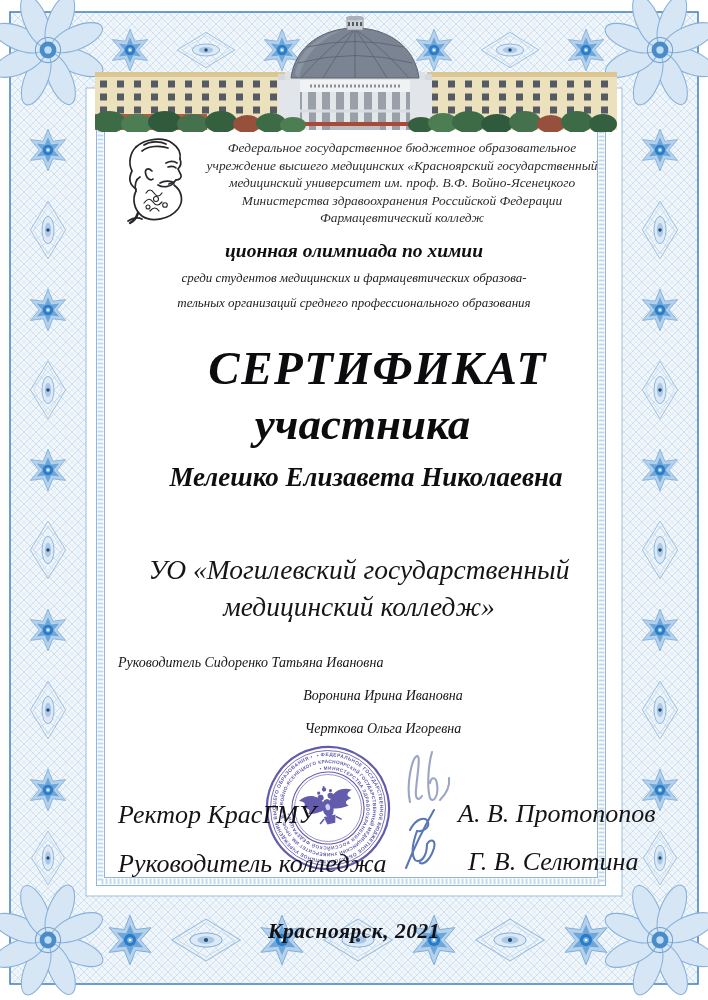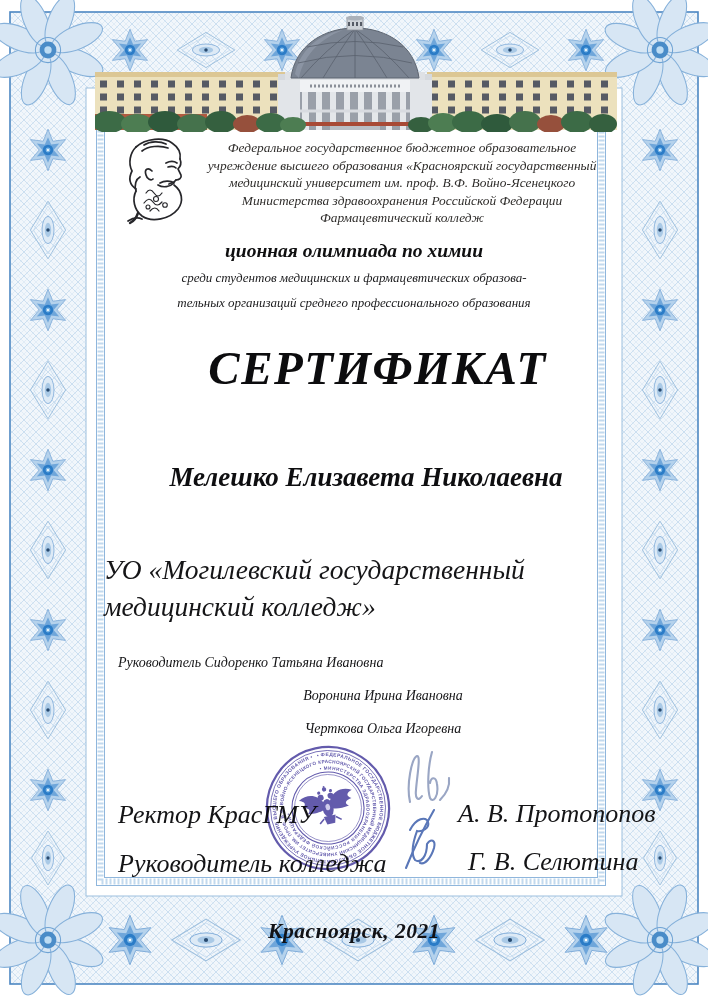--- a/index.html
+++ b/index.html
@@ -17,21 +17,21 @@
        font-size:13.4px;line-height:17.6px;color:#2f2d2b;}
   .oly{left:104px;top:238px;width:500px;text-align:center;}
   .oly-bold{font-weight:bold;font-size:19.5px;line-height:26.5px;color:#0f0f10;}
   .oly-sub{font-size:13px;line-height:25.5px;color:#1b1b1d;}
   .cert-main{left:125px;top:342px;width:505px;text-align:center;
        font-weight:bold;font-size:47px;line-height:52px;letter-spacing:1.5px;color:#0c0c0e;}
   .cert-sub{left:110px;top:398px;width:505px;text-align:center;
        font-weight:bold;font-size:45px;line-height:52px;color:#0c0c0e;}
   .pname{left:114px;top:462px;width:504px;text-align:center;
        font-weight:bold;font-size:27px;color:#0e0e10;}
-  .inst{left:104px;top:551px;width:510px;
+  .inst{left:104px;top:551px;width:510px;text-align:center;
        font-size:27.5px;line-height:37px;color:#151517;}
   .sup{left:104px;top:646px;width:558px;font-size:14px;line-height:33px;color:#141416;}
   .sup-first{text-align:left;padding-left:14px;}
   .sup-rest{text-align:center;}
   .sig-label{font-size:26px;color:#141416;}
   .sig1-label{left:118px;top:800px;}
   .sig1-name{left:458px;top:799px;}
   .sig2-label{left:118px;top:849px;}
   .sig2-name{left:468px;top:847px;}
   .footer{left:0;top:919px;width:708px;text-align:center;
@@ -231,33 +231,34 @@
       <circle cx="48" cy="66" r="2.5" stroke-width="1.1"></circle>
       <circle cx="57" cy="72" r="2.3" stroke-width="1.1"></circle>
       <circle cx="40" cy="74" r="2" stroke-width="1.1"></circle>
       <path d="M30,80 C28,86 26,88 22,90" stroke-width="2.4"></path>
       <path d="M20,88 C26,84 30,84 34,86"></path>
     </g>
   </svg>
 
   <div class="txt hdr">
     <div>Федеральное государственное бюджетное образовательное</div>
-    <div>учреждение высшего образования «Красноярский государственный</div>
+    <div>учреждение высшего медицинских «Красноярский государственный</div>
     <div>медицинский университет им. проф. В.Ф. Войно-Ясенецкого</div>
     <div>Министерства здравоохранения Российской Федерации</div>
     <div>Фармацевтический колледж</div>
   </div>
 
   <div class="txt oly">
     <div class="oly-bold">ционная олимпиада по химии</div>
     <div class="oly-sub">среди студентов медицинских и фармацевтических образова-</div>
     <div class="oly-sub">тельных организаций среднего профессионального образования</div>
   </div>
 
   <div class="txt cert-main">СЕРТИФИКАТ</div>
+  <div class="txt cert-sub">участника</div>
 
   <div class="txt pname">Мелешко Елизавета Николаевна</div>
 
   <div class="txt inst">
     <div>УО «Могилевский государственный</div>
     <div>медицинский колледж»</div>
   </div>
 
   <div class="txt sup">
     <div class="sup-first">Руководитель Сидоренко Татьяна Ивановна</div>

